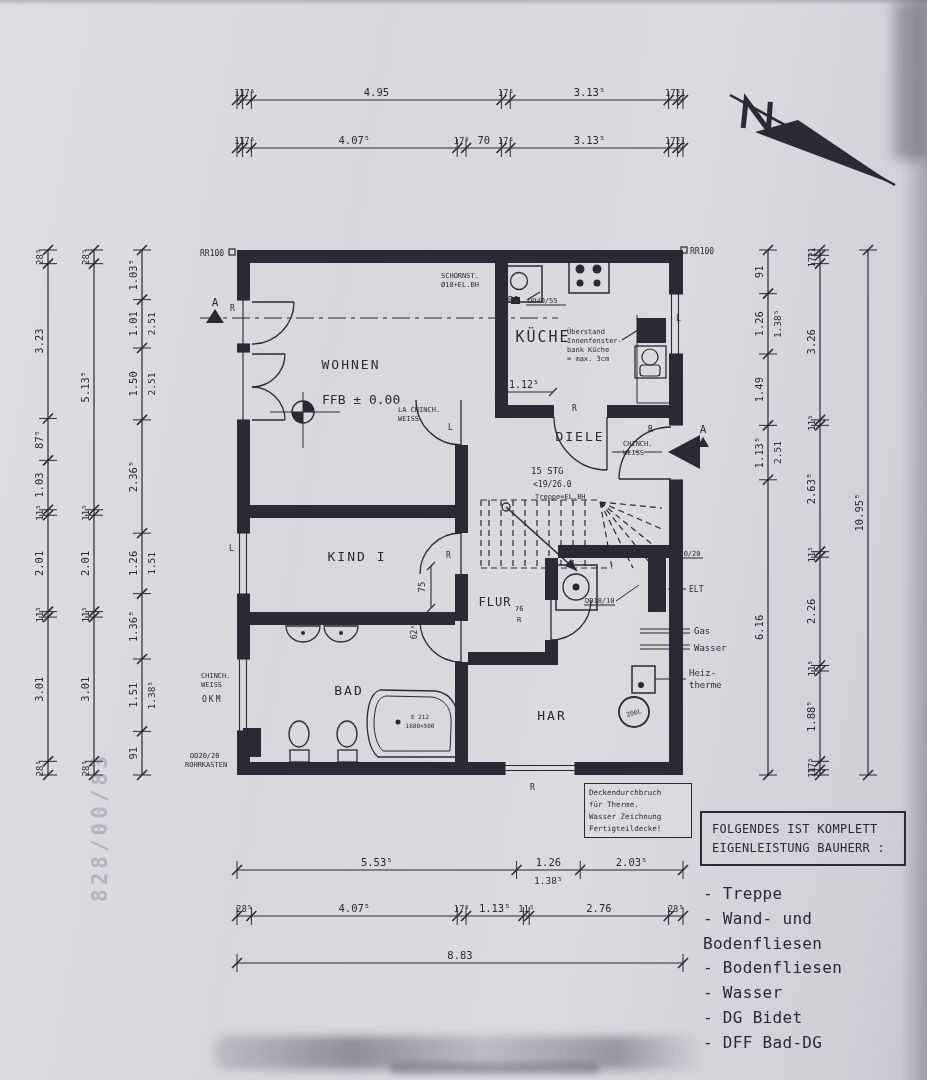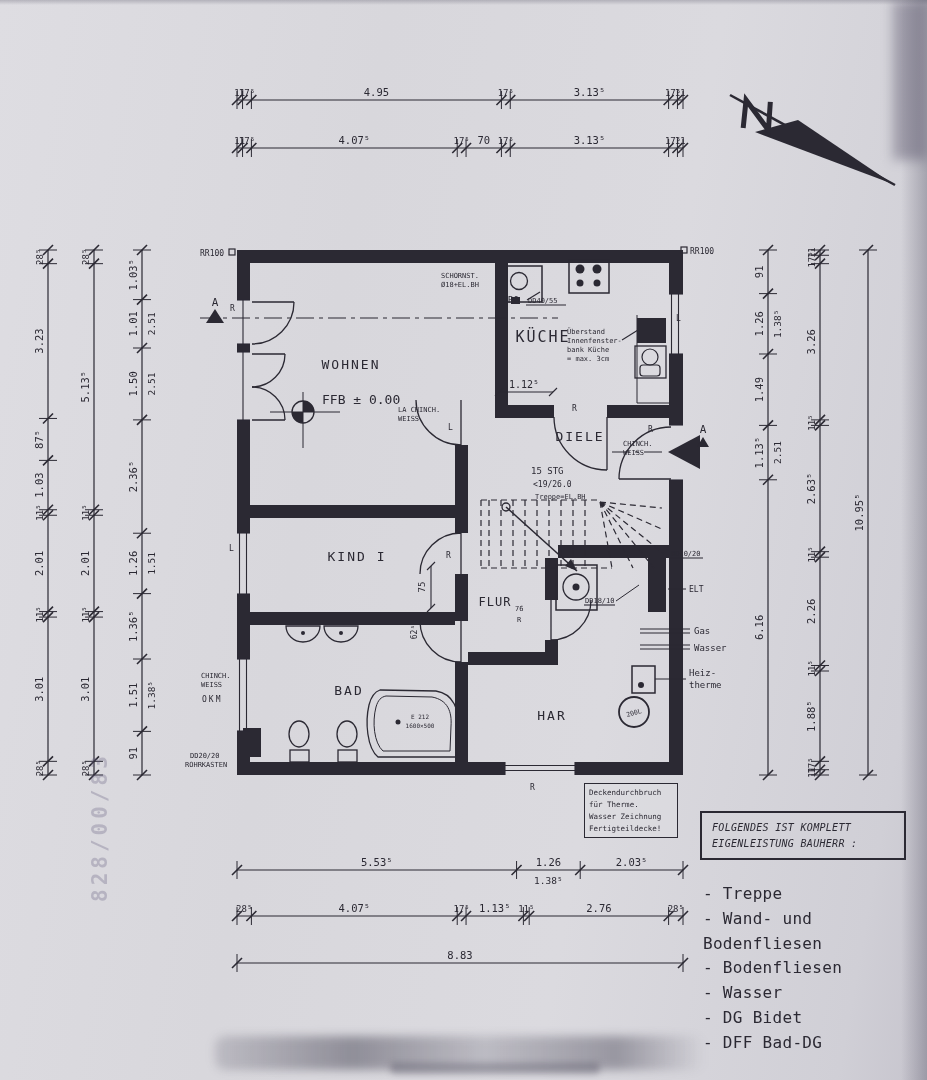--- a/index.html
+++ b/index.html
@@ -8,24 +8,24 @@
         font-family:"DejaVu Sans Mono","DejaVu Sans",monospace;}
   svg{position:absolute;left:0;top:0;}
   .t{fill:#2b2933;font-family:"DejaVu Sans Mono","DejaVu Sans",monospace;}
   .room{font-size:13px;letter-spacing:2px;}
   .big{font-size:15px;letter-spacing:2px;}
   .tiny{font-size:7px;}
   .t8{font-size:8px;}
   .t9{font-size:9px;}
   .t10{font-size:10px;}
   .box{position:absolute;color:#2b2933;}
-  .note-box{left:584px;top:783px;width:86px;border:1.5px solid #2b2933;padding:3px 2px 2px 4px;
+  .note-box{left:584px;top:783px;width:86px;border:1.5px solid #2b2933;padding:3px 16px 2px 4px;
             font-size:7.5px;line-height:1.6;background:rgba(222,221,226,.5);}
   .legend-box{left:700px;top:811px;width:186px;border:2px solid #2b2933;padding:7px 6px 6px 10px;
-              font-size:10px;line-height:1.6;letter-spacing:.3px;font-style:italic;}
+              font-size:12px;line-height:1.6;letter-spacing:.3px;}
   .legend-items{left:703px;top:882px;font-size:16px;line-height:1.55;letter-spacing:.3px;}
   .ghost{left:88px;top:902px;transform:rotate(-90deg);transform-origin:0 0;
          font-size:21px;font-weight:bold;letter-spacing:4px;color:rgba(100,92,125,.30);}
   .smudge1{left:215px;top:1036px;width:490px;height:34px;border-radius:10px;filter:blur(5px);
     background:linear-gradient(90deg,rgba(66,64,82,.18),rgba(42,40,58,.42) 28%,rgba(70,68,86,.20) 55%,rgba(48,46,64,.38) 82%,rgba(70,68,86,0) 100%);}
   .smudge2{left:390px;top:1063px;width:210px;height:11px;filter:blur(3px);background:rgba(52,50,68,.30);border-radius:5px;}
   .edge-right{right:0;top:0;width:26px;height:1080px;
     background:linear-gradient(90deg,rgba(60,58,78,0),rgba(60,58,78,.30));}
   .corner-tr{left:893px;top:0;width:34px;height:160px;filter:blur(6px);background:rgba(58,52,76,.35);}
   .edge-top{left:0;top:0;width:927px;height:5px;background:linear-gradient(180deg,rgba(60,58,78,.25),rgba(60,58,78,0));}

